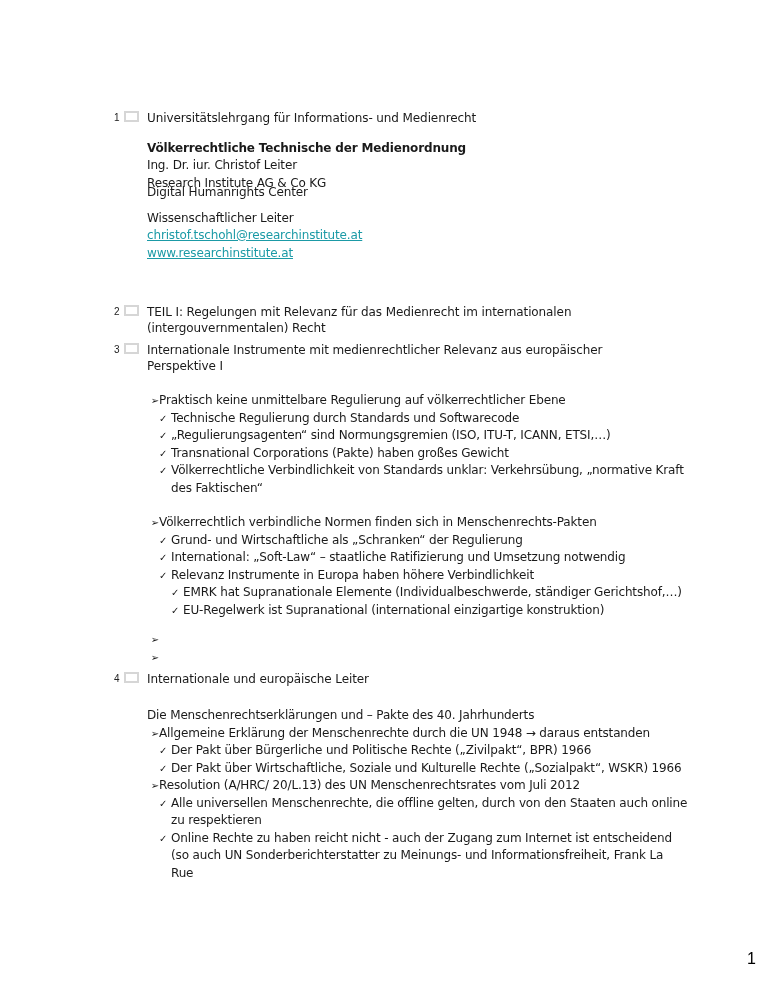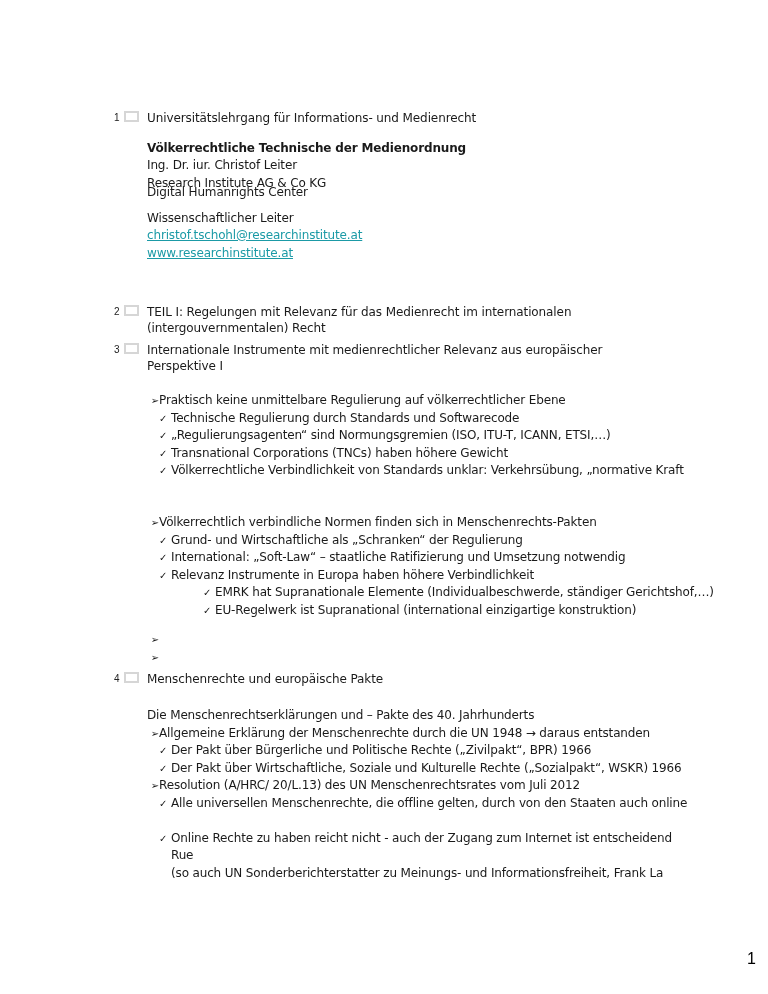--- a/index.html
+++ b/index.html
@@ -22,21 +22,21 @@
     }
     .line {
       position: absolute; left: 147px; font-size: 12px; line-height: 17.5px;
       white-space: nowrap; letter-spacing: -0.15px;
     }
     .bold { font-weight: bold; }
     .link { color: #1b9aa6; text-decoration: underline; cursor: pointer; text-align: right; }
     .blk { position: absolute; font-size: 12px; line-height: 17.5px; letter-spacing: -0.15px; }
     .b1 { left: 147px; text-align: right; }
     .b2 { left: 159px; }
-    .b3 { left: 171px; margin-left: 32px; }
+    .b3 { left: 171px; }
     .glyph { display: inline-block; width: 12px; font-size: 10px; }
     .cont { padding-left: 12px; }
     .pagenum {
       position: absolute; right: 12px; top: 950px; font-size: 16px;
       font-family: "Liberation Sans", sans-serif; color: #000;
     }
   </style>
 </head>
 <body>
 
@@ -60,41 +60,41 @@
 </div>
 
 <div>
   <span class="num" style="top:344px">3</span>
   <span class="thumb" style="top:343px"></span>
   <div class="title" style="top:342px">Internationale Instrumente mit medienrechtlicher Relevanz aus europäischer Perspektive I</div>
 
   <div class="blk b1" style="top:392px"><span class="glyph">➢</span><span>Praktisch keine unmittelbare Regulierung auf völkerrechtlicher Ebene</span></div>
   <div class="blk b2" style="top:409.5px"><span class="glyph">✓</span><span>Technische Regulierung durch Standards und Softwarecode</span></div>
   <div class="blk b2" style="top:427px"><span class="glyph">✓</span><span>„Regulierungsagenten“ sind Normungsgremien (ISO, ITU-T, ICANN, ETSI,…)</span></div>
-  <div class="blk b2" style="top:444.5px"><span class="glyph">✓</span><span>Transnational Corporations (TNCs) haben höhere Gewicht</span></div>
-  <div class="blk b2" style="top:462px"><span class="glyph">✓</span><span>Völkerrechtliche Verbindlichkeit von Standards unklar: Verkehrsübung, „normative Kraft</span></div>
+  <div class="blk b2" style="top:444.5px"><span class="glyph">✓</span><span>Transnational Corporations (Pakte) haben großes Gewicht</span></div>
+  <div class="blk b2" style="top:462px"><span class="glyph">✓</span><span>Völkerrechtliche Verbindlichkeit von Standards unklar: Verkehrsübung, „normative Kraft</span><div class="cont">des Faktischen“</div></div>
 
   <div class="blk b1" style="top:514px"><span class="glyph">➢</span><span>Völkerrechtlich verbindliche Normen finden sich in Menschenrechts-Pakten</span></div>
   <div class="blk b2" style="top:531.5px"><span class="glyph">✓</span><span>Grund- und Wirtschaftliche als „Schranken“ der Regulierung</span></div>
   <div class="blk b2" style="top:549px"><span class="glyph">✓</span><span>International: „Soft-Law“ – staatliche Ratifizierung und Umsetzung notwendig</span></div>
   <div class="blk b2" style="top:566.5px"><span class="glyph">✓</span><span>Relevanz Instrumente in Europa haben höhere Verbindlichkeit</span></div>
   <div class="blk b3" style="top:584px"><span class="glyph">✓</span><span>EMRK hat Supranationale Elemente (Individualbeschwerde, ständiger Gerichtshof,…)</span></div>
   <div class="blk b3" style="top:601.5px"><span class="glyph">✓</span><span>EU-Regelwerk ist Supranational (international einzigartige konstruktion)</span></div>
 
   <div class="blk b1" style="top:631px"><span class="glyph">➢</span></div>
   <div class="blk b1" style="top:648.5px"><span class="glyph">➢</span></div>
 </div>
 
 <div>
   <span class="num" style="top:673px">4</span>
   <span class="thumb" style="top:672px"></span>
-  <div class="title" style="top:671px">Menschenrechte und europäische Pakte</div>
+  <div class="title" style="top:671px">Internationale und europäische Leiter</div>
 
   <div class="line" style="top:707px">Die Menschenrechtserklärungen und – Pakte des 40. Jahrhunderts</div>
   <div class="blk b1" style="top:725px"><span class="glyph">➢</span><span>Allgemeine Erklärung der Menschenrechte durch die UN 1948 → daraus entstanden</span></div>
   <div class="blk b2" style="top:742px"><span class="glyph">✓</span><span>Der Pakt über Bürgerliche und Politische Rechte („Zivilpakt“, BPR) 1966</span></div>
   <div class="blk b2" style="top:759.5px"><span class="glyph">✓</span><span>Der Pakt über Wirtschaftliche, Soziale und Kulturelle Rechte („Sozialpakt“, WSKR) 1966</span></div>
   <div class="blk b1" style="top:777px"><span class="glyph">➢</span><span>Resolution (A/HRC/ 20/L.13) des UN Menschenrechtsrates vom Juli 2012</span></div>
-  <div class="blk b2" style="top:794.5px"><span class="glyph">✓</span><span>Alle universellen Menschenrechte, die offline gelten, durch von den Staaten auch online</span></div>
-  <div class="blk b2" style="top:829.5px"><span class="glyph">✓</span><span>Online Rechte zu haben reicht nicht - auch der Zugang zum Internet ist entscheidend</span><div class="cont">Rue</div><div class="cont">(so auch UN Sonderberichterstatter zu Meinungs- und Informationsfreiheit, Frank La</div></div>
+  <div class="blk b2" style="top:794.5px"><span class="glyph">✓</span><span>Alle universellen Menschenrechte, die offline gelten, durch von den Staaten auch online</span><div class="cont">zu respektieren</div></div>
+  <div class="blk b2" style="top:829.5px"><span class="glyph">✓</span><span>Online Rechte zu haben reicht nicht - auch der Zugang zum Internet ist entscheidend</span><div class="cont">(so auch UN Sonderberichterstatter zu Meinungs- und Informationsfreiheit, Frank La</div><div class="cont">Rue</div></div>
 </div>
 
 <div class="pagenum">1</div>
 
 </body></html>

